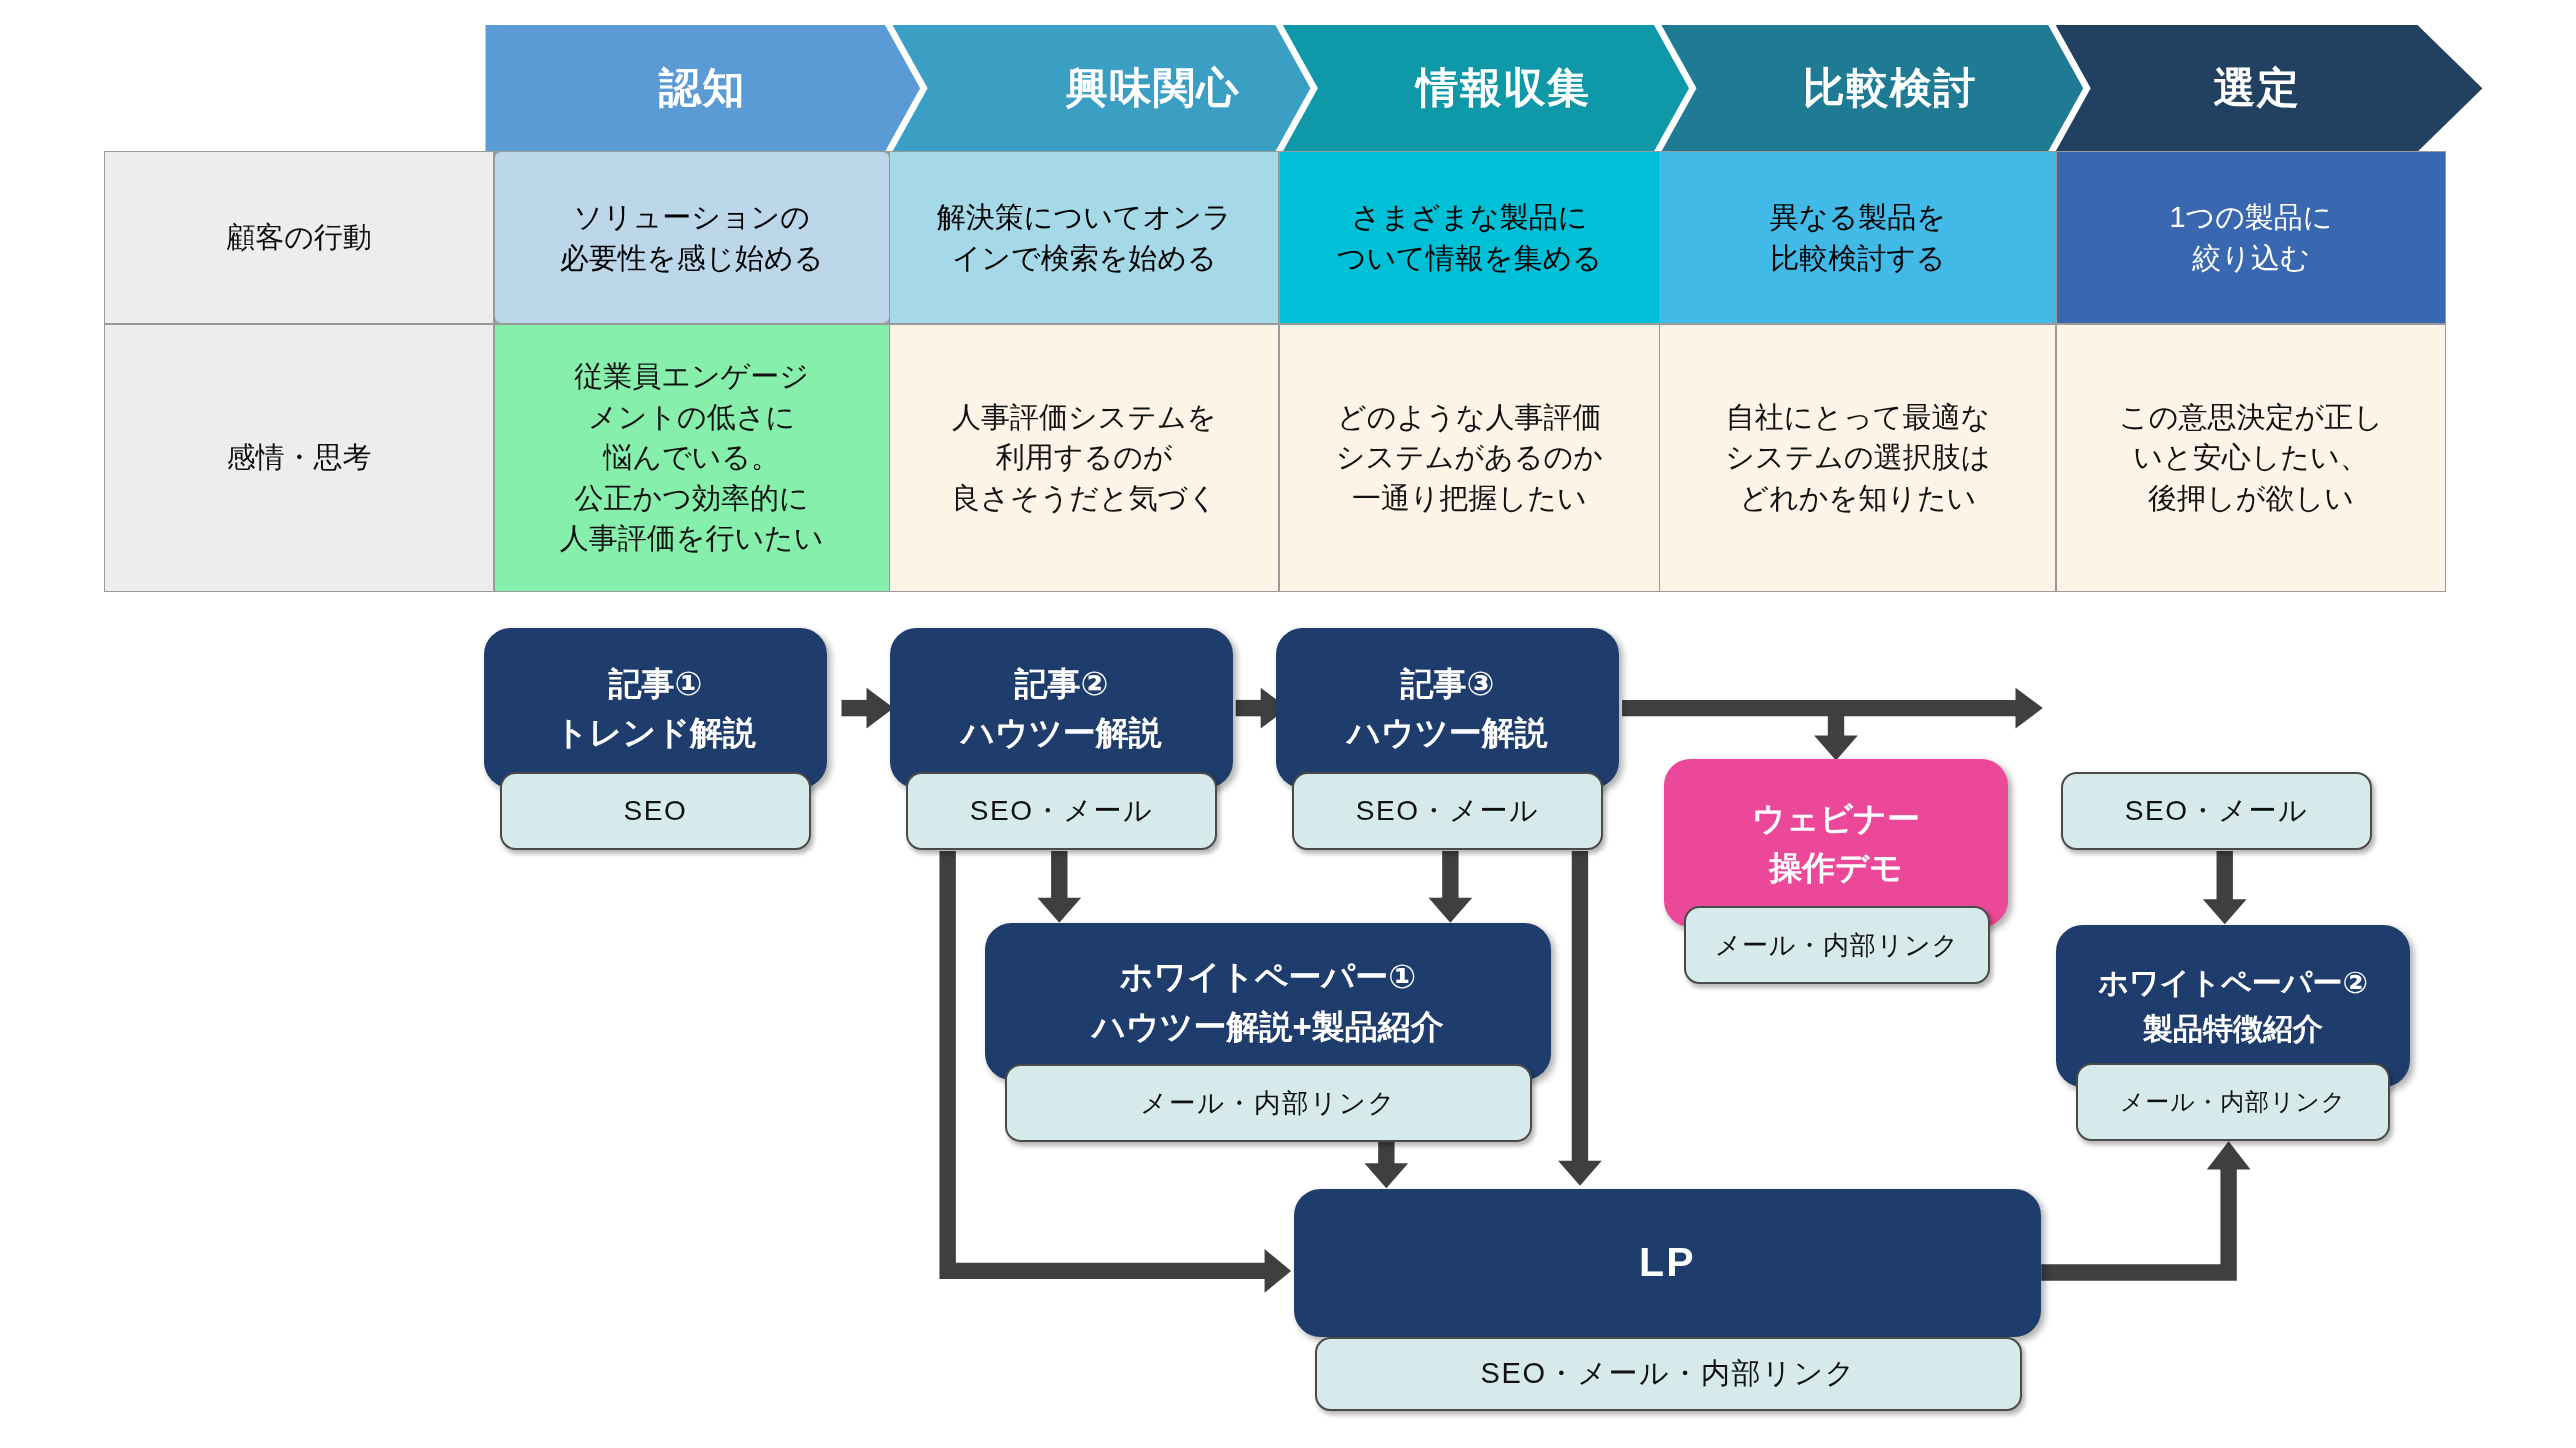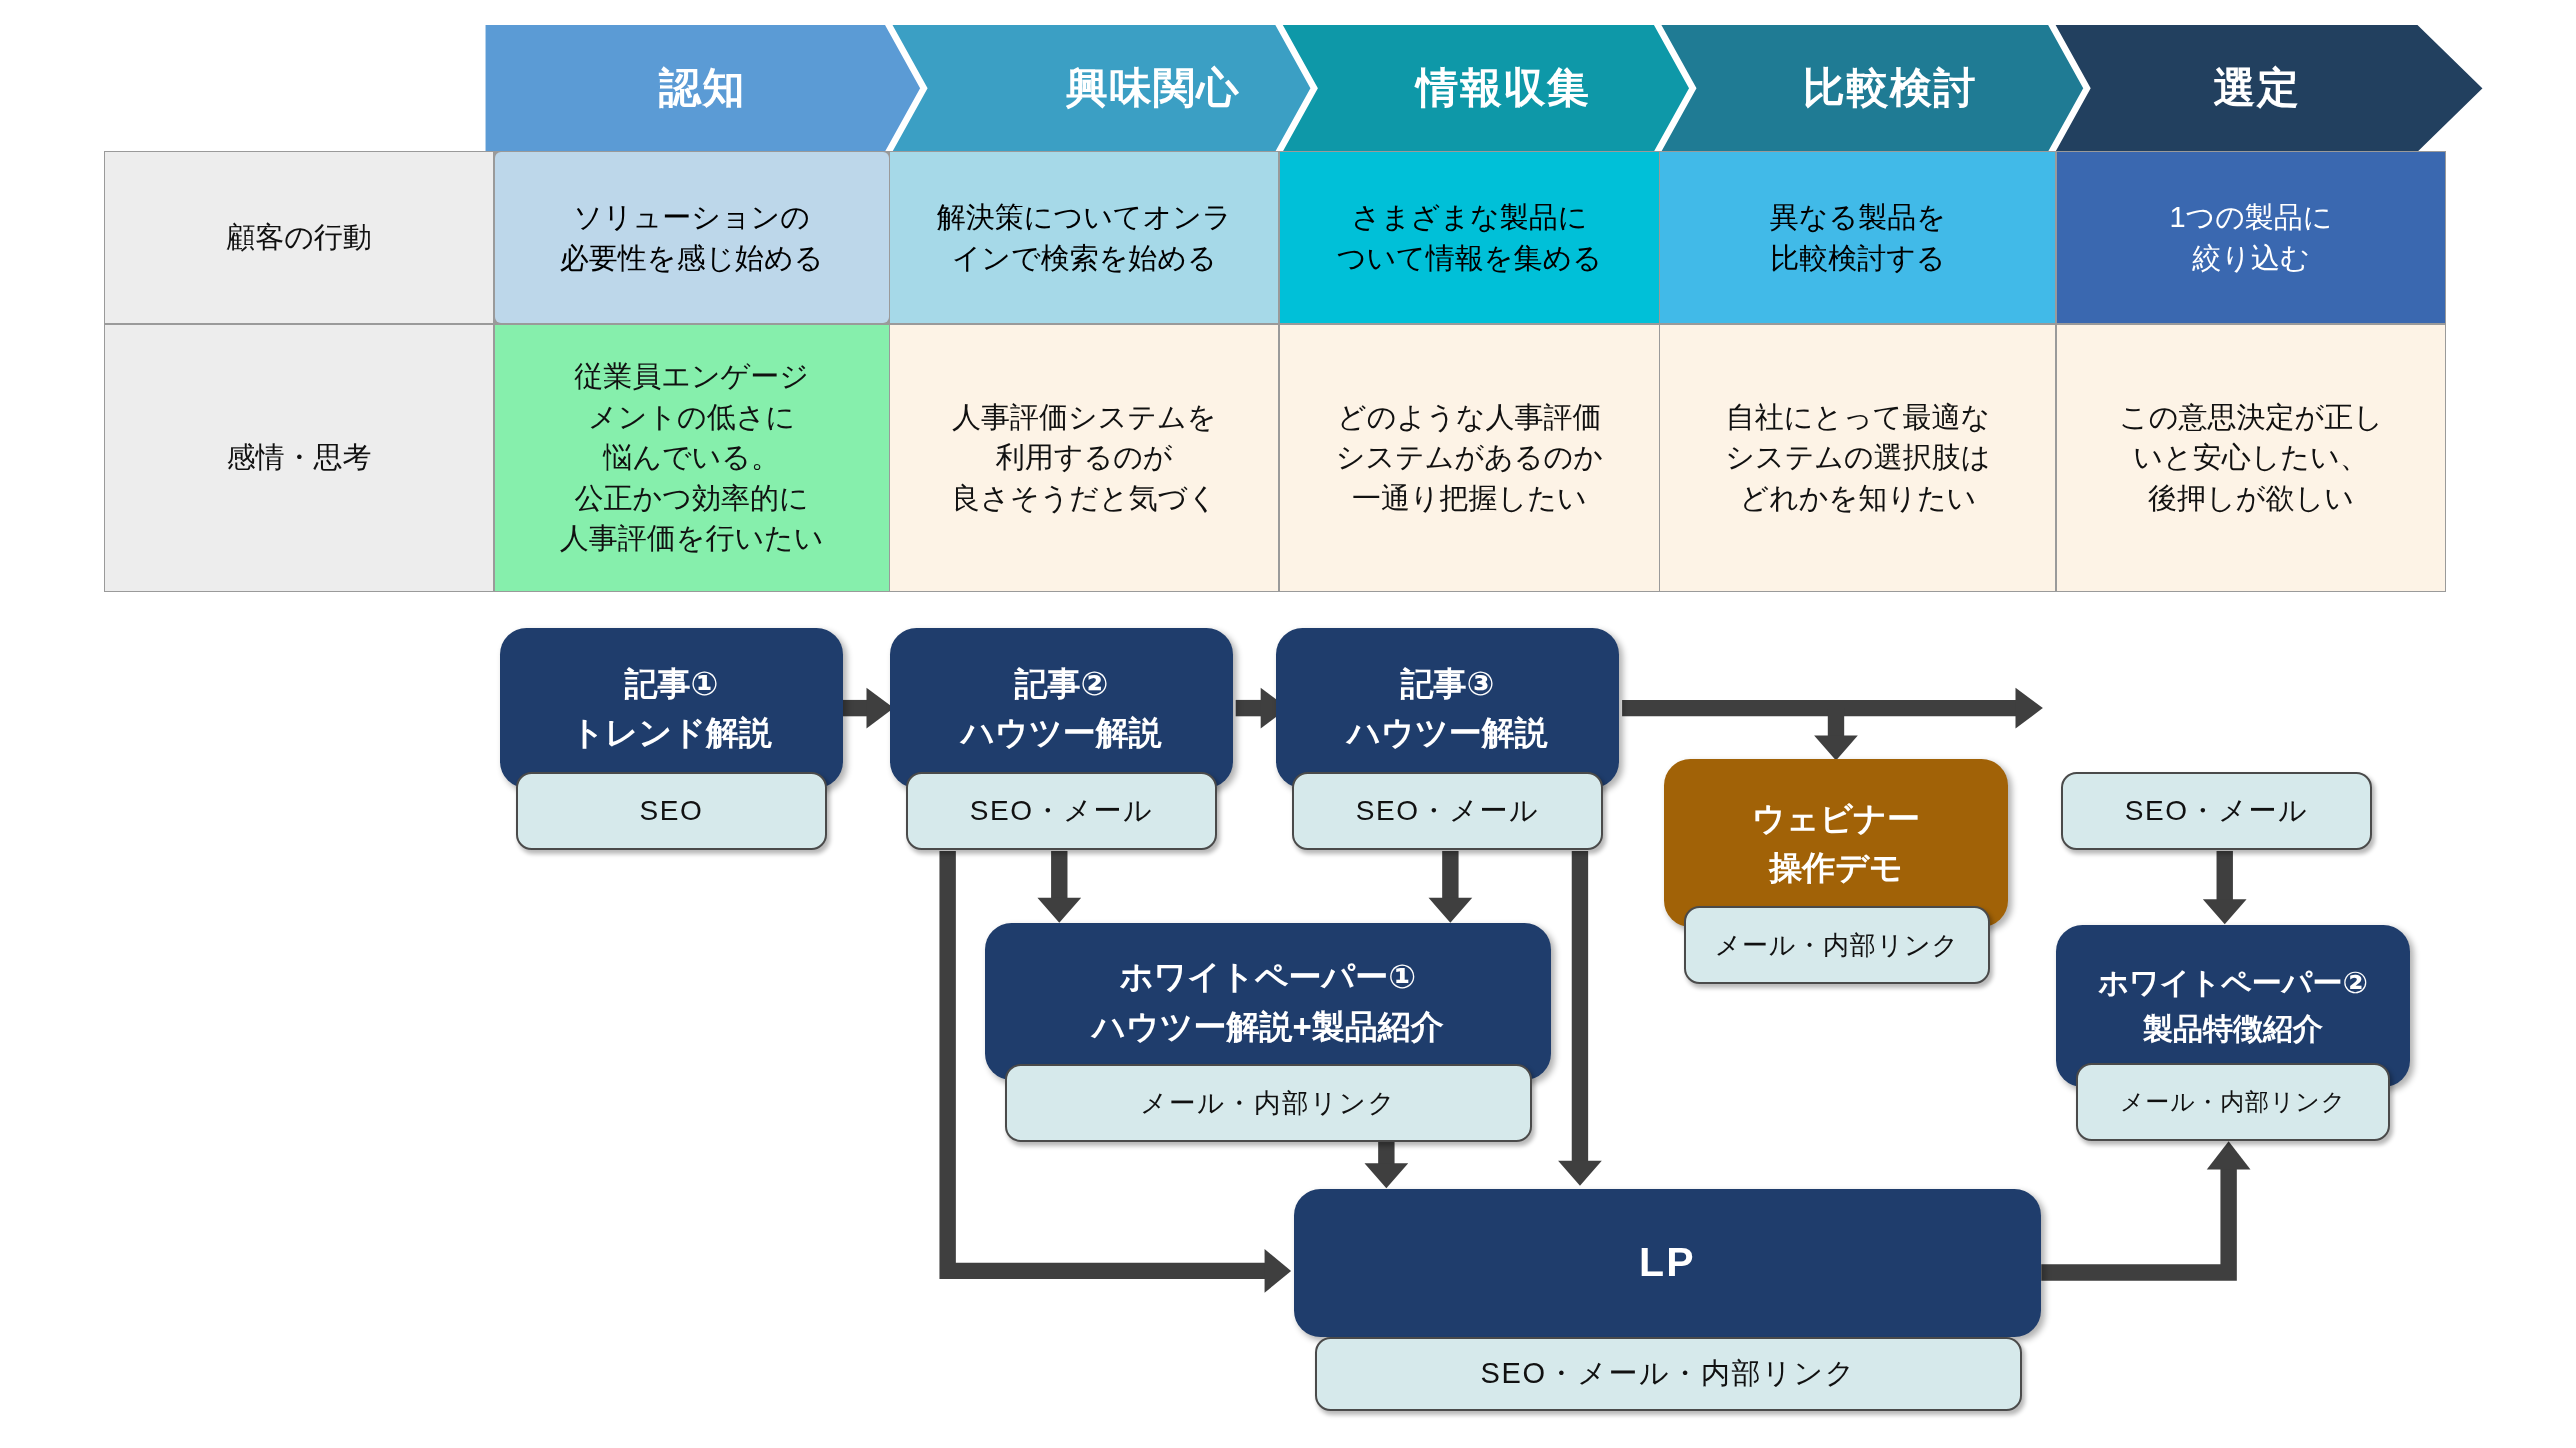--- a/index.html
+++ b/index.html
@@ -17,21 +17,21 @@
   .cell{display:flex;align-items:center;justify-content:center;text-align:center;
        white-space:pre-line;font-size:29px;line-height:1.40;background:#fff;}
   
   .node{position:absolute;z-index:3;}
   .node .navy{position:absolute;left:0;right:0;top:0;border-radius:26.5px;color:#fff;
        font-weight:bold;display:flex;align-items:center;justify-content:center;text-align:center;
        white-space:pre-line;font-size:33px;line-height:1.5;box-shadow:3.1px 3.9px 6.2px rgba(0,0,0,.30);}
   .node .tag{position:absolute;border-radius:15.6px;border:2.3px solid #4a4a4a;
        display:flex;align-items:center;justify-content:center;text-align:center;
        font-size:28px;letter-spacing:1.6px;box-shadow:2.3px 3.1px 4.7px rgba(0,0,0,.28);color:#111;}
-  #n-article1{left:500px;top:628px;width:343px;height:226px;}
+  #n-article1{left:484px;top:628px;width:343px;height:226px;}
   #n-article2{left:890px;top:628px;width:343px;height:226px;}
   #n-article3{left:1276px;top:628px;width:343px;height:226px;}
   #n-article4{left:2045px;top:628px;width:343px;height:226px;}
   #n-article1 .navy,#n-article2 .navy,#n-article3 .navy,#n-article4 .navy{height:160px;}
   #n-article1 .tag,#n-article2 .tag,#n-article3 .tag,#n-article4 .tag{left:15.6px;right:15.6px;top:144px;height:74px;}
   #n-webinar{left:1664px;top:759px;width:344px;height:222px;}
   #n-webinar .navy{height:168px;}
   #n-webinar .tag{left:19.5px;right:18px;top:147px;height:74px;font-size:26px;letter-spacing:0.8px;}
   #n-whitepaper1{left:985px;top:923px;width:566px;height:217px;}
   #n-whitepaper1 .navy{height:157px;}
@@ -138,21 +138,21 @@
   </div>
   <div class="node" id="n-article3">
     <div class="navy" style="background: rgb(31, 61, 108);">記事③
 ハウツー解説</div>
     <div class="tag" style="background: rgb(214, 233, 235);">SEO・メール</div>
   </div>
   <div class="node" id="n-article4">
     <div class="tag" style="background: rgb(214, 233, 235);">SEO・メール</div>
   </div>
   <div class="node" id="n-webinar">
-    <div class="navy" style="background: #a16207;">ウェビナー
+    <div class="navy" style="background: #ec4899;">ウェビナー
 操作デモ</div>
     <div class="tag" style="background: rgb(214, 233, 235);">メール・内部リンク</div>
   </div>
   <div class="node" id="n-whitepaper1">
     <div class="navy" style="background: rgb(31, 61, 108);">ホワイトペーパー①
 ハウツー解説+製品紹介</div>
     <div class="tag" style="background: rgb(214, 233, 235);">メール・内部リンク</div>
   </div>
   <div class="node" id="n-whitepaper2">
     <div class="navy" style="background: rgb(31, 61, 108);">ホワイトペーパー②

